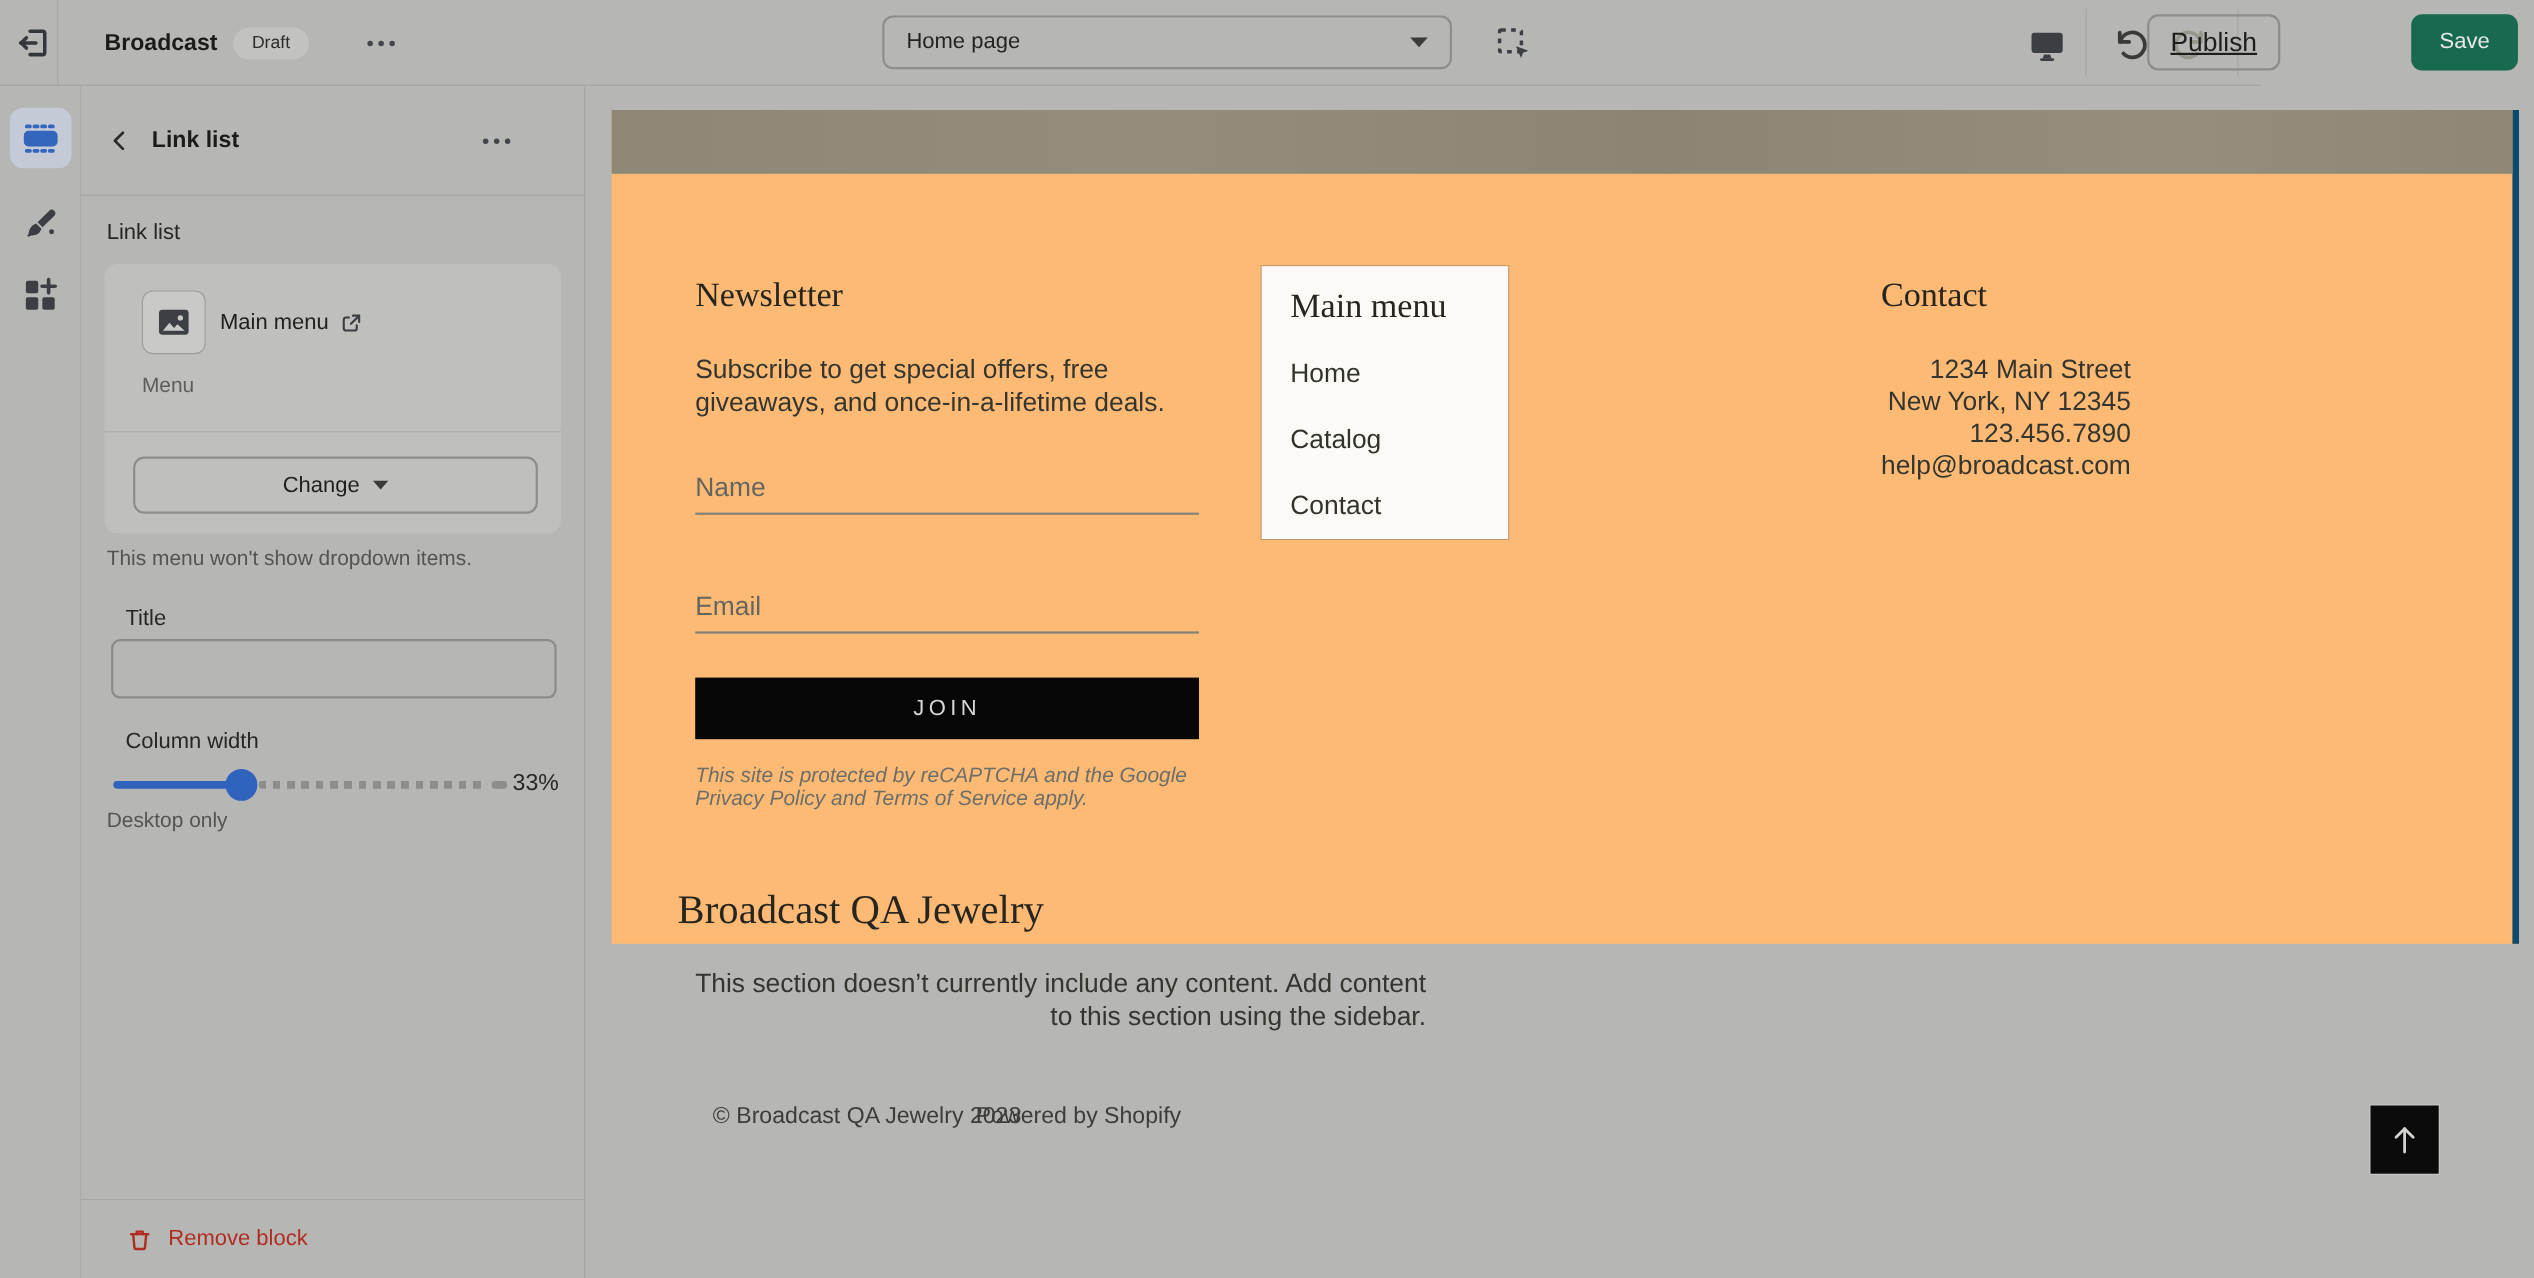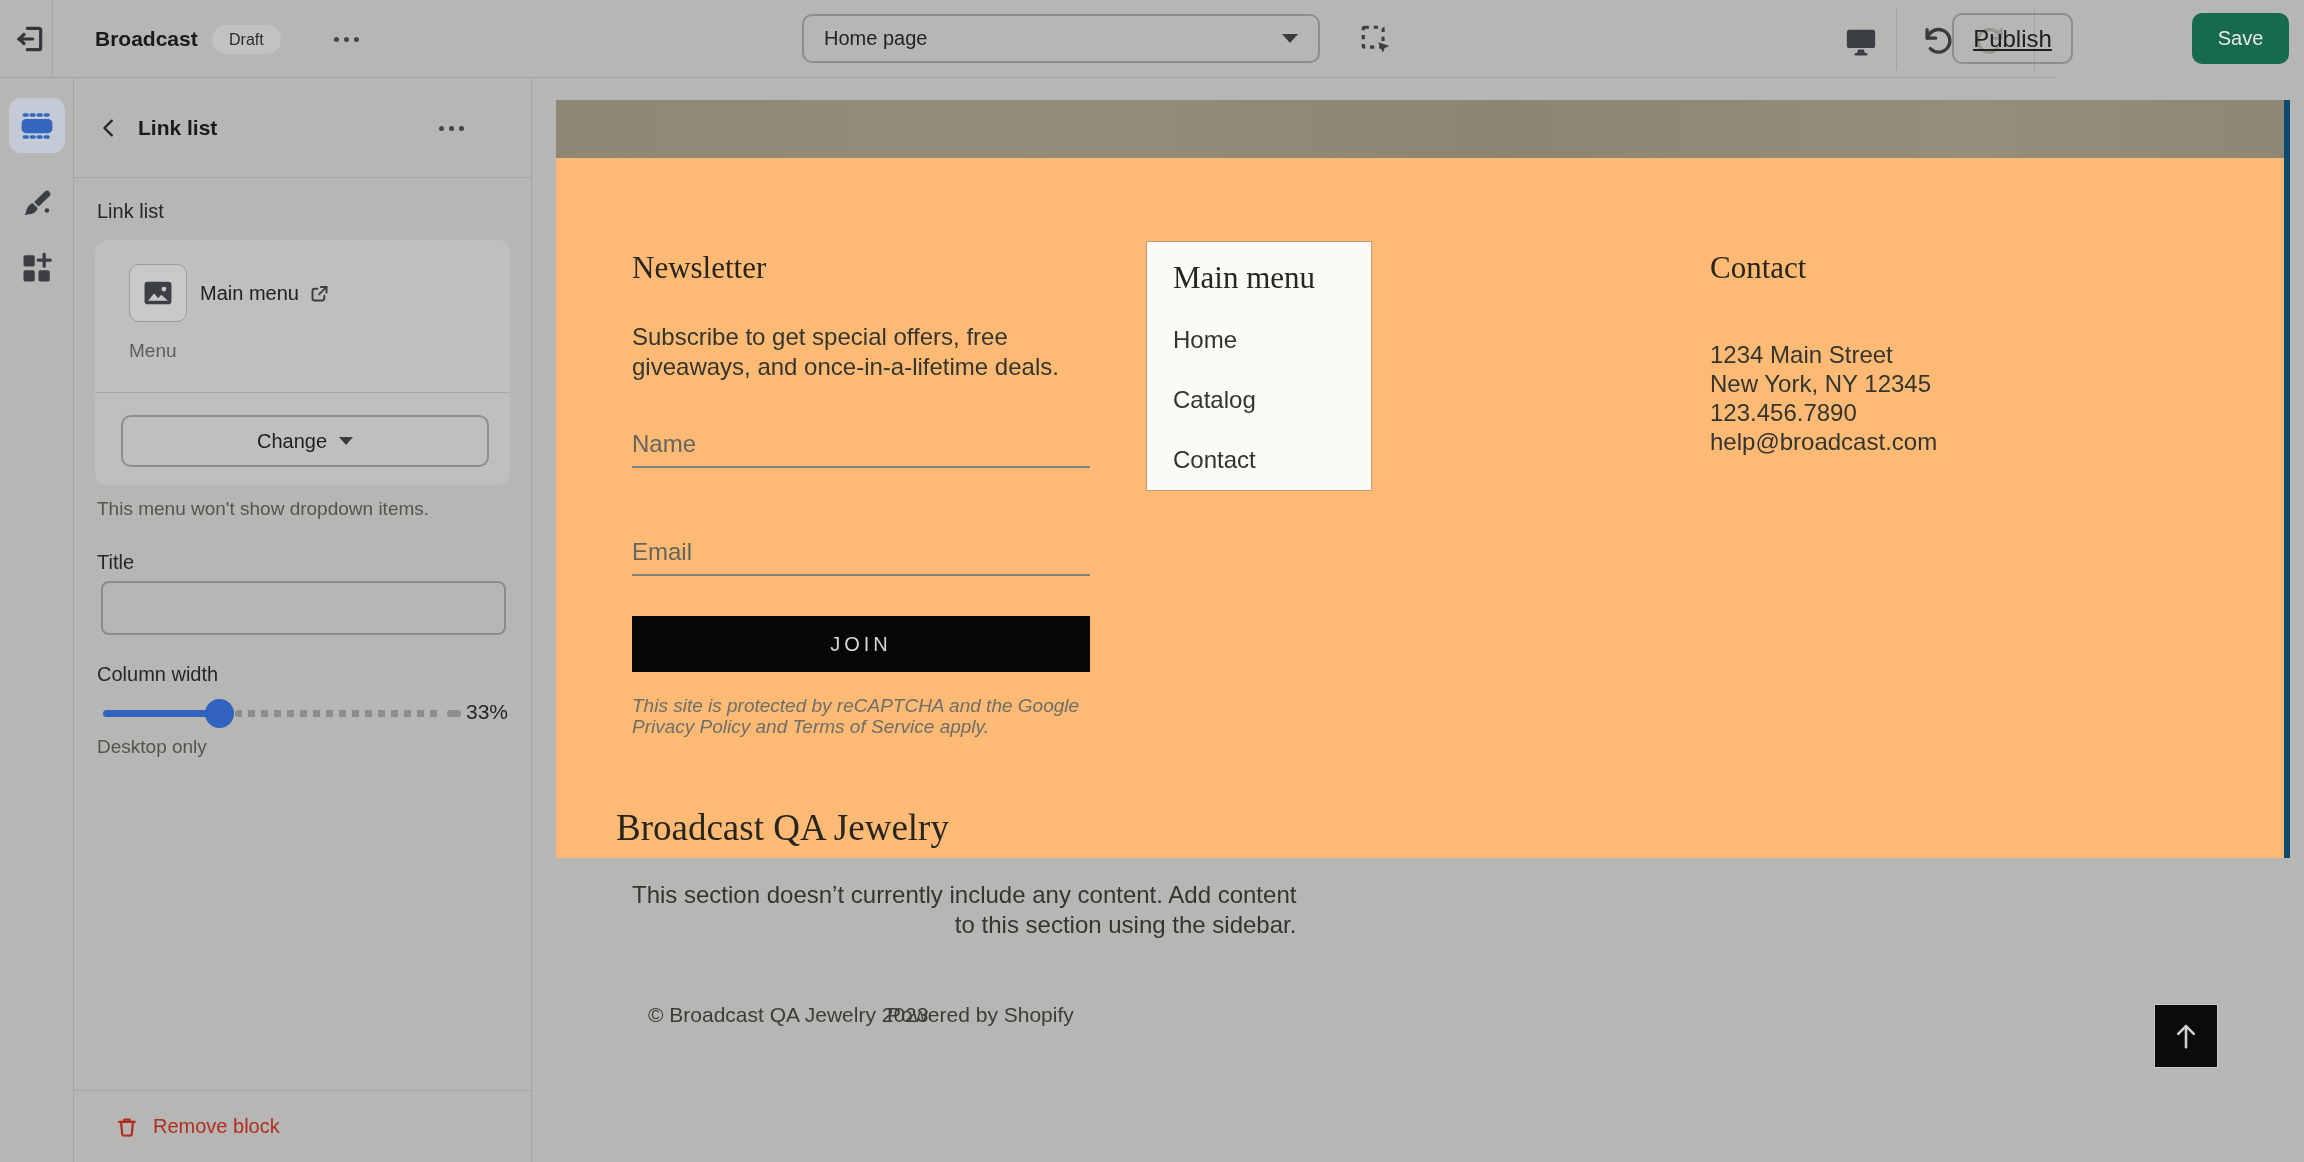--- a/index.html
+++ b/index.html
@@ -36,21 +36,21 @@
   .panel-dots { position:absolute; right:62px; top:35px; width:36px; height:30px; }
   .section-label { position:absolute; left:23px; top:122px; font-size:20px; color:#262624; }
   .menu-card { position:absolute; left:21px; top:162px; width:415px; height:245px; border-radius:12px; background:#bfbfbd; }
   .menu-card .thumb { position:absolute; left:34px; top:24px; width:58px; height:58px; border-radius:10px; background:#c9c9c7; border:1px solid #9c9c9a; display:flex; align-items:center; justify-content:center; }
   .menu-card .name-row { position:absolute; left:105px; top:24px; height:58px; display:flex; align-items:center; gap:10px; }
   .menu-card .name { font-size:20px; color:#202020; }
   .menu-card .type { position:absolute; left:34px; top:100px; font-size:19px; color:#5d5d5b; }
   .menu-card .card-divider { position:absolute; left:0; top:152px; width:100%; height:1px; background:#aaaaa8; }
   .change-btn { position:absolute; left:26px; top:175px; width:368px; height:52px; border:2px solid #8d8d8b; border-radius:10px; display:flex; align-items:center; justify-content:center; gap:12px; font-size:20px; color:#1e1e1c; cursor:pointer; }
   .panel-helper { position:absolute; left:23px; top:420px; font-size:19px; color:#55554f; }
-  .field-label { position:absolute; left:23px; font-size:20px; color:#262624;text-align:right; }
+  .field-label { position:absolute; left:40px; font-size:20px; color:#262624;text-align:right; }
   .title-input { position:absolute; left:27px; top:503px; width:405px; height:54px; border:2px solid #8b8b89; border-radius:8px; background:transparent; font-size:20px; padding:0 14px; color:#1e1e1c; outline:none; }
   .slider-row { position:absolute; left:29px; top:620px; width:405px; height:30px; }
   .slider-fill { position:absolute; left:0; top:12px; width:117px; height:7px; border-radius:4px; }
   .slider-dashes { position:absolute; left:132px; top:12px; width:208px; height:7px; border-radius:3px;
     background:repeating-linear-gradient(90deg,#8d8d8b 0 7px,transparent 7px 13px); }
   .slider-endcap { position:absolute; left:344px; top:12px; width:14px; height:7px; border-radius:3px; background:#8d8d8b; }
   .slider-thumb { position:absolute; left:102px; top:1px; width:29px; height:29px; border-radius:50%; cursor:pointer; }
   .slider-value { position:absolute; right:0; top:2px; font-size:21px; color:#262624; }
   .slider-helper { position:absolute; left:23px; top:658px; font-size:19px; color:#55554f; }
   .remove-row { position:absolute; left:0; bottom:0; width:100%; height:72px; border-top:1px solid #a5a5a3; display:flex; align-items:center; padding-left:42px; gap:15px; cursor:pointer; }
@@ -65,21 +65,21 @@
   .store-body { font-size:24px; color:#35352f; line-height:30px; }
   .nl-heading { position:absolute; left:76px; top:150px; }
   .nl-body { position:absolute; left:76px; top:222px; }
   .ph-field { position:absolute; left:76px; width:458px; font-size:24px; color:#65655f; border-bottom:2px solid #82827c; padding-bottom:8px; cursor:text; }
   .join-btn { position:absolute; left:76px; top:516px; width:458px; height:56px; background:#070707; color:#d6d6d4; display:flex; align-items:center; justify-content:center; font-size:20px; letter-spacing:4px; cursor:pointer; }
   .recaptcha { position:absolute; left:76px; top:595px; font-size:19px; line-height:21px; font-style:italic; color:#6e6e68; }
   .highlight-block { position:absolute; left:591px; top:142px; width:224px; height:248px; background:#fbfaf7; box-shadow:0 0 0 1px rgba(120,120,115,.45); }
   .hb-heading { position:absolute; left:26px; top:18px; }
   .hb-link { position:absolute; left:26px; font-size:24px; color:#33332d; cursor:pointer; }
   .col-contact-heading { position:absolute; left:1154px; top:150px; }
-  .col-contact-lines { position:absolute; left:1154px; top:240px; font-size:24px; color:#35352f; line-height:29px; }
+  .col-contact-lines { position:absolute; left:1154px; top:222px; font-size:24px; color:#35352f; line-height:29px;text-align:right; }
   .brand-heading { position:absolute; left:60px; top:706px; font-size:37px; }
   .brand-body { position:absolute; left:76px; top:780px;text-align:right; }
   .copyright { position:absolute; left:92px; top:903px; font-size:21px; color:#3c3c38; }
   .powered { position:absolute; left:331px; top:903px; font-size:21px; color:#3c3c38; cursor:pointer; }
   .scroll-top { position:absolute; left:1599px; top:905px; width:62px; height:62px; background:#0b0b0b; display:flex; align-items:center; justify-content:center; cursor:pointer; box-shadow:0 0 0 1px rgba(255,255,255,.25); }
 
   svg { display:block; }
 </style>
 </head>
 <body>

